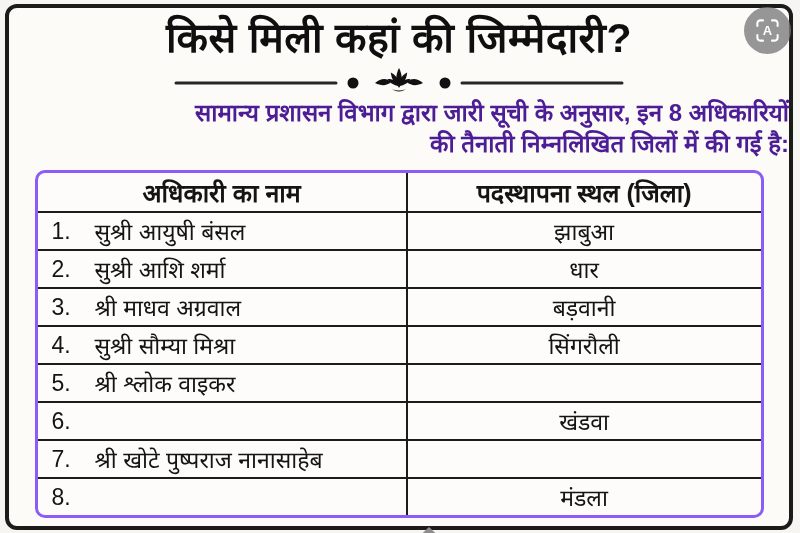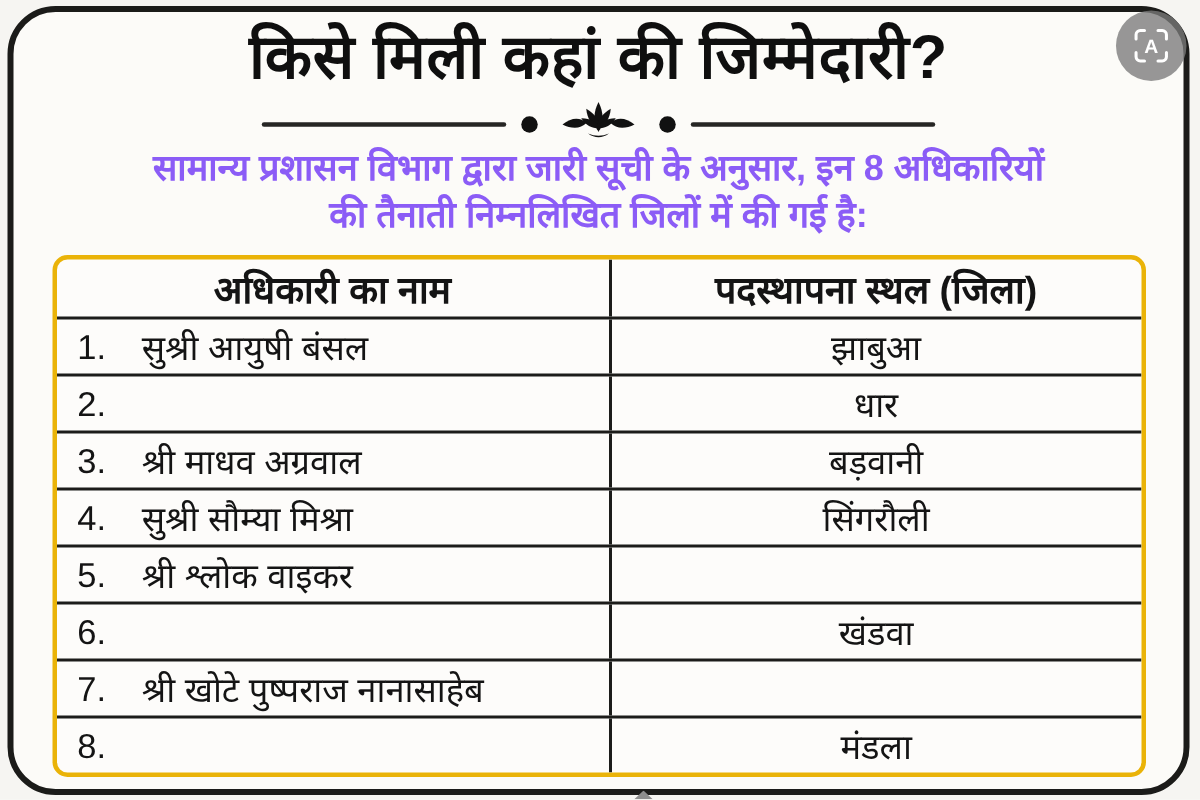--- a/index.html
+++ b/index.html
@@ -10,54 +10,54 @@
     overflow: hidden;
   }
   .stage { position: relative; width: 800px; height: 533px; }
 
   
   .card {
     position: absolute;
     left: 5px; top: 4px; right: 7px; bottom: 3px;
     background: #fcfbf8;
     border: 4px solid #1b1b19;
-    border-radius: 32px;
+    border-radius: 12px;
   }
 
   .title {
     margin-top: 7px;
     text-align: center;
     font-size: 41px;
     font-weight: 800;
     color: #0f0f0f;
     letter-spacing: 0.5px;
     line-height: 1.15;
   }
 
   .ornament-wrap {
     display: flex;
     justify-content: center;
     margin-top: 1px;
     height: 32px;
   }
 
   .subtitle {
-    text-align: center;
+    text-align: right;
     font-size: 24px;
     font-weight: 600;
-    color: #8b5cf6;
+    color: #4c1d95;
     line-height: 31px;
     margin-top: 2px;
   }
 
   
   .table {
     width: 729px;
     margin: 11px auto 0 auto;
-    border: 3px solid #eab308;
+    border: 3px solid #8b5cf6;
     border-radius: 10px;
     overflow: hidden;
     background: #fdfcfa;
   }
   .trow {
     display: grid;
     grid-template-columns: 51.2% 48.8%;
     align-items: stretch;
   }
   .trow + .trow { border-top: 2px solid #1c1c1a; }
@@ -148,20 +148,21 @@
         <div class="cell left">
           <span class="row-num">1.</span>
           <span>सुश्री आयुषी बंसल</span>
         </div>
         <div class="cell center">झाबुआ</div>
       </div>
 
       <div class="trow body-row">
         <div class="cell left">
           <span class="row-num">2.</span>
+          <span>सुश्री आशि शर्मा</span>
         </div>
         <div class="cell center">धार</div>
       </div>
 
       <div class="trow body-row">
         <div class="cell left">
           <span class="row-num">3.</span>
           <span>श्री माधव अग्रवाल</span>
         </div>
         <div class="cell center">बड़वानी</div>

